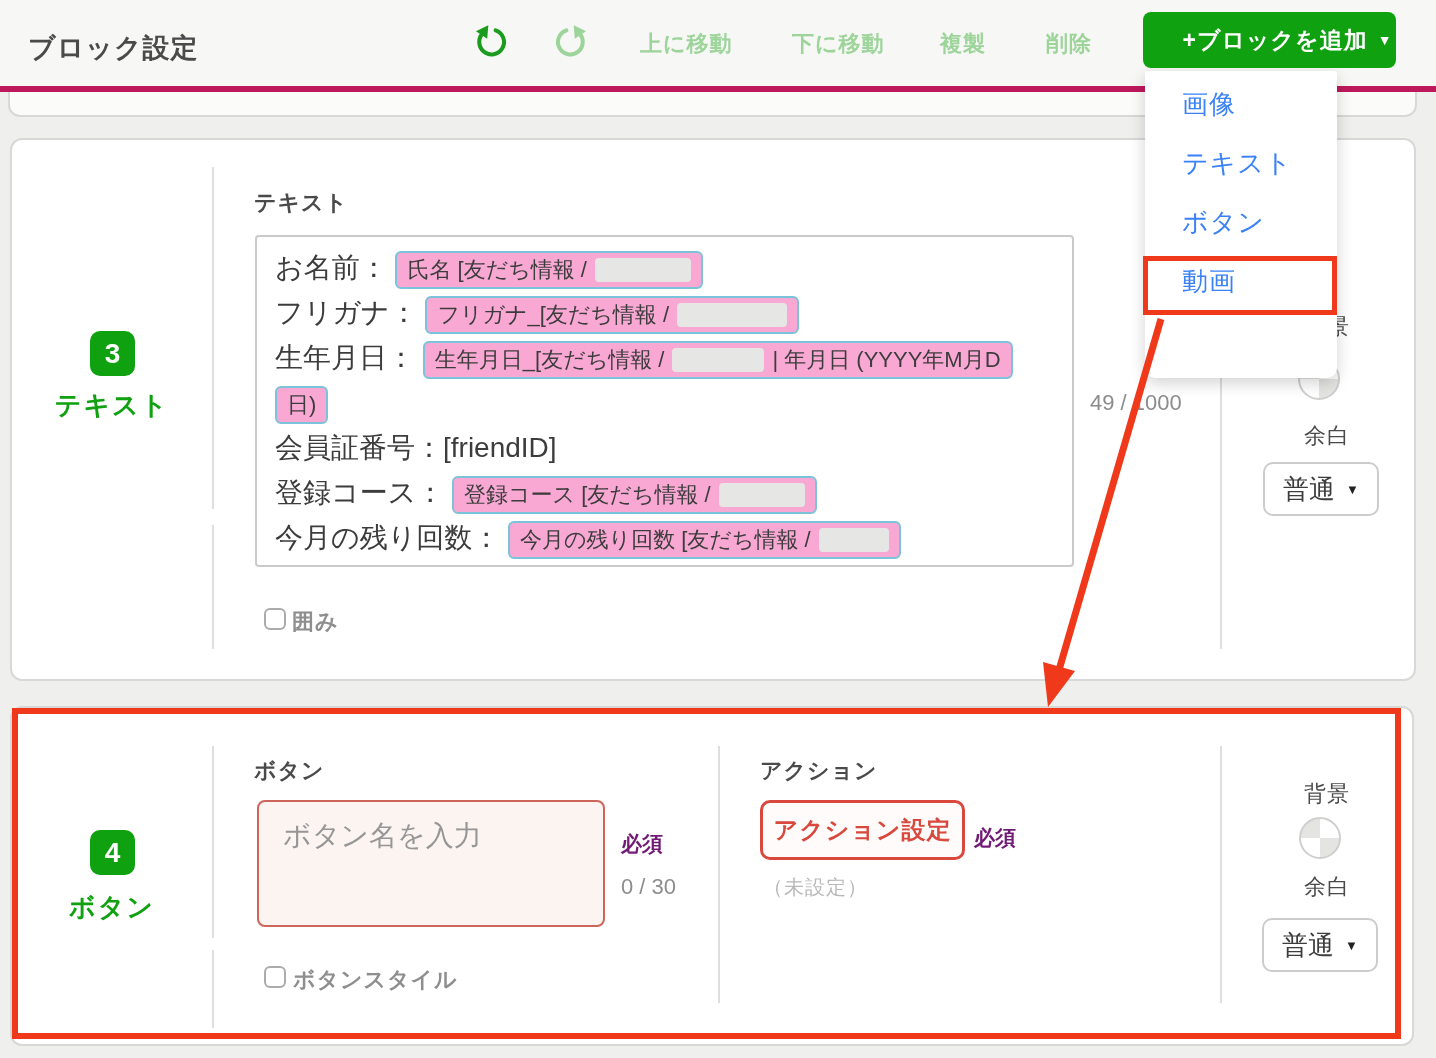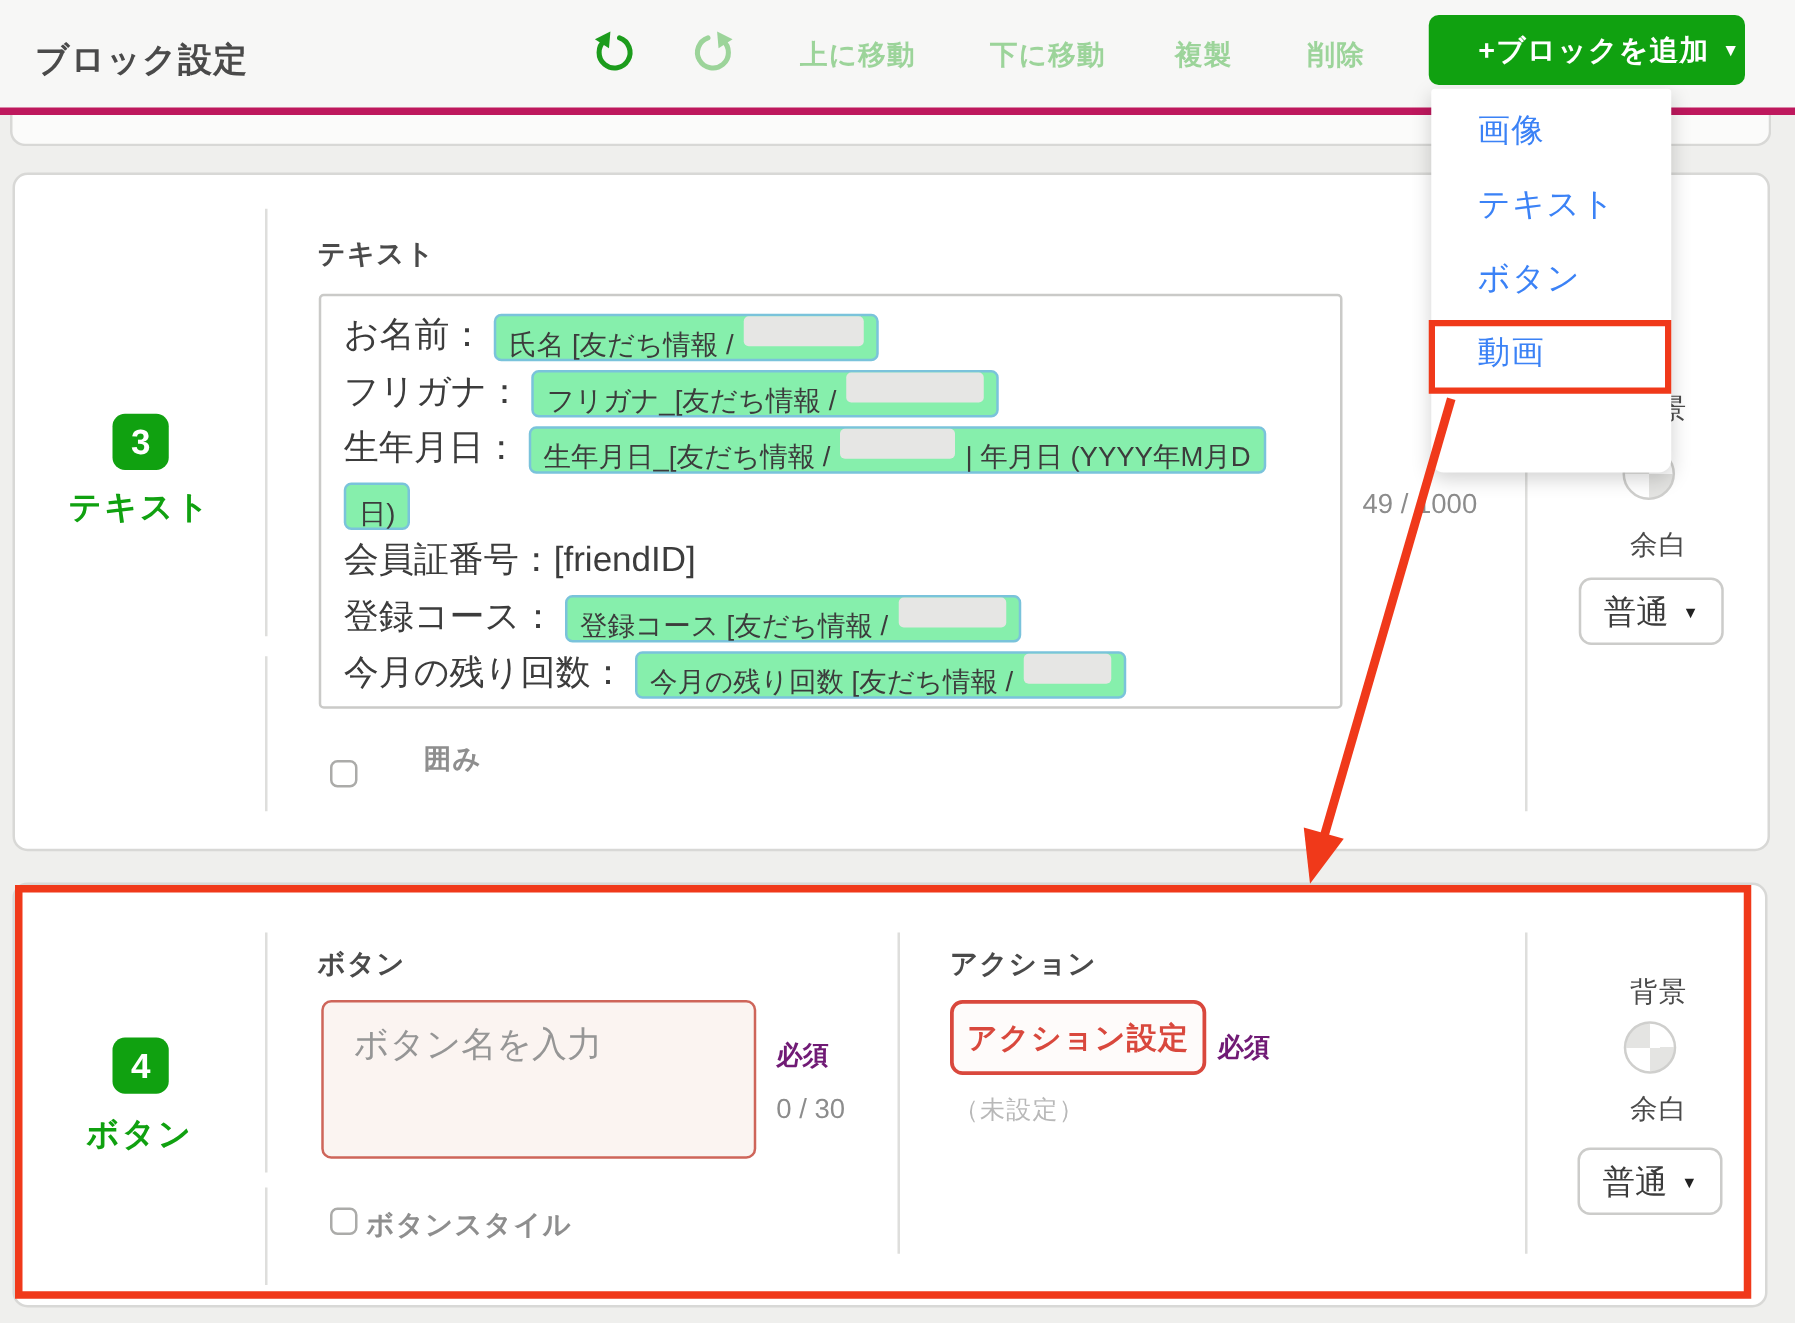--- a/index.html
+++ b/index.html
@@ -62,22 +62,22 @@
   }
 
   
   .text-box {
     position:absolute; left:243px; top:95px; width:819px; height:332px;
     border:2px solid #CACAC8; border-radius:4px; background:#fff;
     padding:8px 0 0 18px; overflow:hidden;
   }
   .t-line { height:45px; line-height:45px; white-space:nowrap; font-size:28px; color:#3C3C3C; }
   .chip {
-    display:inline-flex; align-items:flex-start; gap:8px;
-    border:2px solid #7AC3DB; background:#86efac; border-radius:6px;
+    display:inline-flex; align-items:center; gap:8px;
+    border:2px solid #7AC3DB; background:#f9a8d4; border-radius:6px;
     padding:0 10px; height:38px; font-size:22px; color:#3C3C3C;
     vertical-align:middle; white-space:nowrap;
   }
   .blob { display:inline-block; height:24px; background:#E6E6E4; border-radius:4px; }
 
   .counter { position:absolute; font-size:22px; color:#8C8C8C; }
 
   .checkbox {
     position:absolute; width:22px; height:22px; border:2px solid #ABABA9;
     border-radius:6px; background:#fff;
@@ -229,21 +229,21 @@
       <span class="chip">
           <span>今月の残り回数 [友だち情報 /</span>
           <span class="blob" style="width:70px;"></span>
         </span>
     </div>
   </div>
 
   <div class="counter" style="left:1078px; top:250px;">49 / 1000</div>
 
   <div class="checkbox" style="left:252px; top:468px;"></div>
-  <div class="check-label" style="left:280px; top:452px;margin-left:47px;">囲み</div>
+  <div class="check-label" style="left:280px; top:467px;">囲み</div>
 
   <div class="side-label" style="left:1284px; top:172px; width:62px; text-align:center;">背景</div>
   <div class="bg-circle" style="left:1286px; top:218px;"></div>
   <div class="side-label" style="left:1284px; top:281px; width:62px; text-align:center;">余白</div>
   <div class="margin-btn" style="left:1251px; top:322px;">
     <span>普通</span>
     <span class="caret">▼</span>
   </div>
 </div>
 

